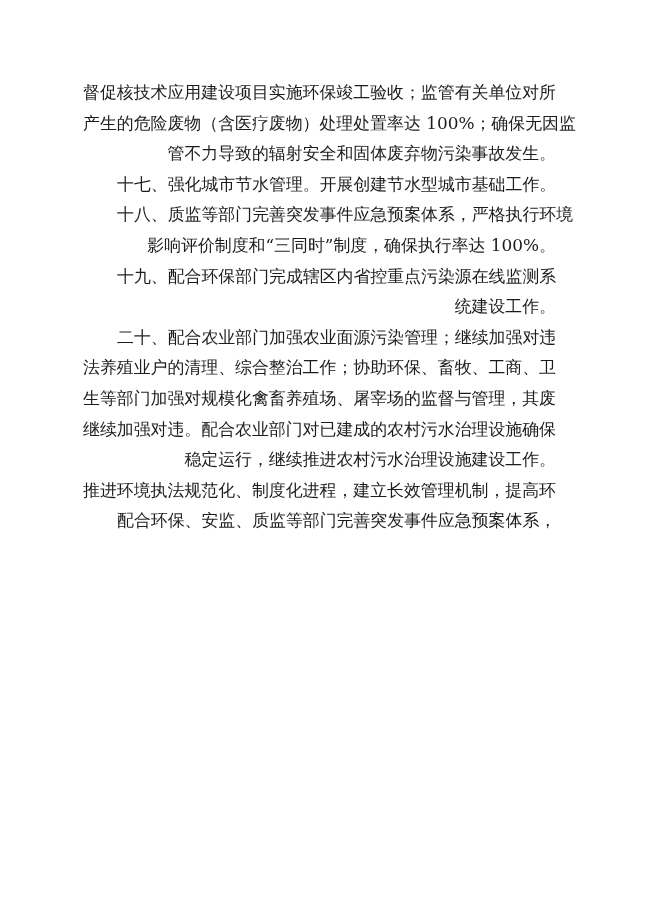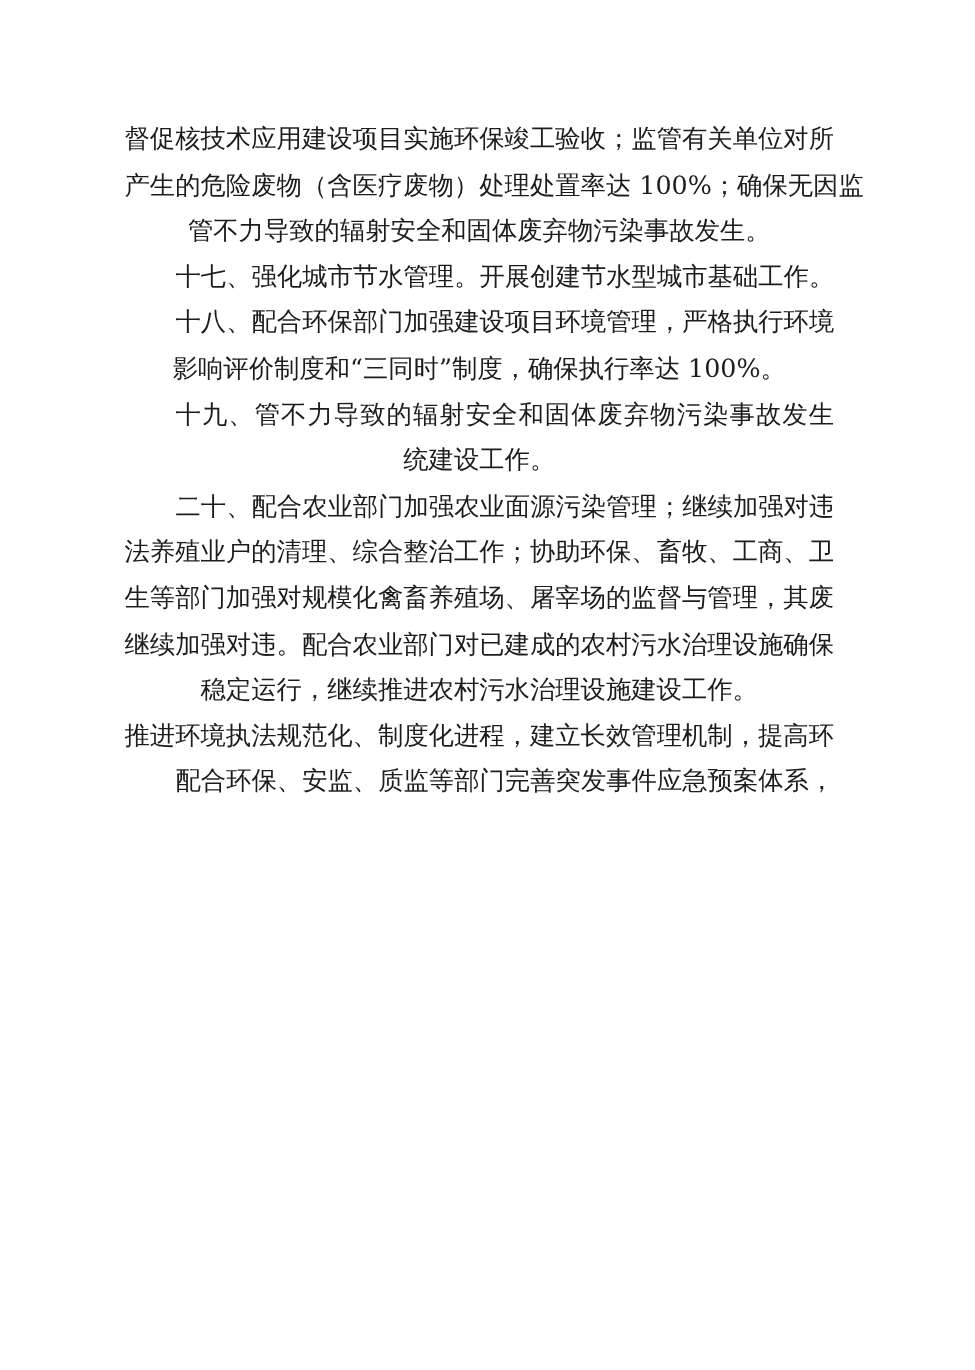--- a/index.html
+++ b/index.html
@@ -21,21 +21,21 @@
       width: 473px;
     }
     .line {
       display: block;
       height: 30.6px;
       line-height: 30.6px;
       font-family: "DejaVu Serif", "Liberation Serif", serif;
       font-size: 16.9px;
       color: #1c1c1c;
       white-space: nowrap;
-      text-align: center;
+      text-align: right;
       overflow: visible;
     }
     .line.full {
       text-align: justify;
       text-align-last: justify;
     }
     .line.indent {
       padding-left: 34px;
     }
     .page-number {
@@ -61,26 +61,26 @@
       <span class="line full">产生的危险废物（含医疗废物）处理处置率达 100%；确保无因监</span>
       <span class="line">管不力导致的辐射安全和固体废弃物污染事故发生。</span>
     </div>
 
 
     <div>
       <span class="line full indent">十七、强化城市节水管理。开展创建节水型城市基础工作。</span>
     </div>
 
     <div>
-      <span class="line full indent">十八、配合环保部门加强建设项目环境管理，严格执行环境</span>
+      <span class="line full indent">十八、质监等部门完善突发事件应急预案体系，严格执行环境</span>
       <span class="line">影响评价制度和“三同时”制度，确保执行率达 100%。</span>
     </div>
 
     <div>
-      <span class="line full indent">十九、管不力导致的辐射安全和固体废弃物污染事故发生</span>
+      <span class="line full indent">十九、配合环保部门完成辖区内省控重点污染源在线监测系</span>
       <span class="line">统建设工作。</span>
     </div>
 
     <div>
       <span class="line full indent">二十、配合农业部门加强农业面源污染管理；继续加强对违</span>
       <span class="line full">法养殖业户的清理、综合整治工作；协助环保、畜牧、工商、卫</span>
       <span class="line full">生等部门加强对规模化禽畜养殖场、屠宰场的监督与管理，其废</span>
       <span class="line full">继续加强对违。配合农业部门对已建成的农村污水治理设施确保</span>
       <span class="line">稳定运行，继续推进农村污水治理设施建设工作。</span>
     </div>

